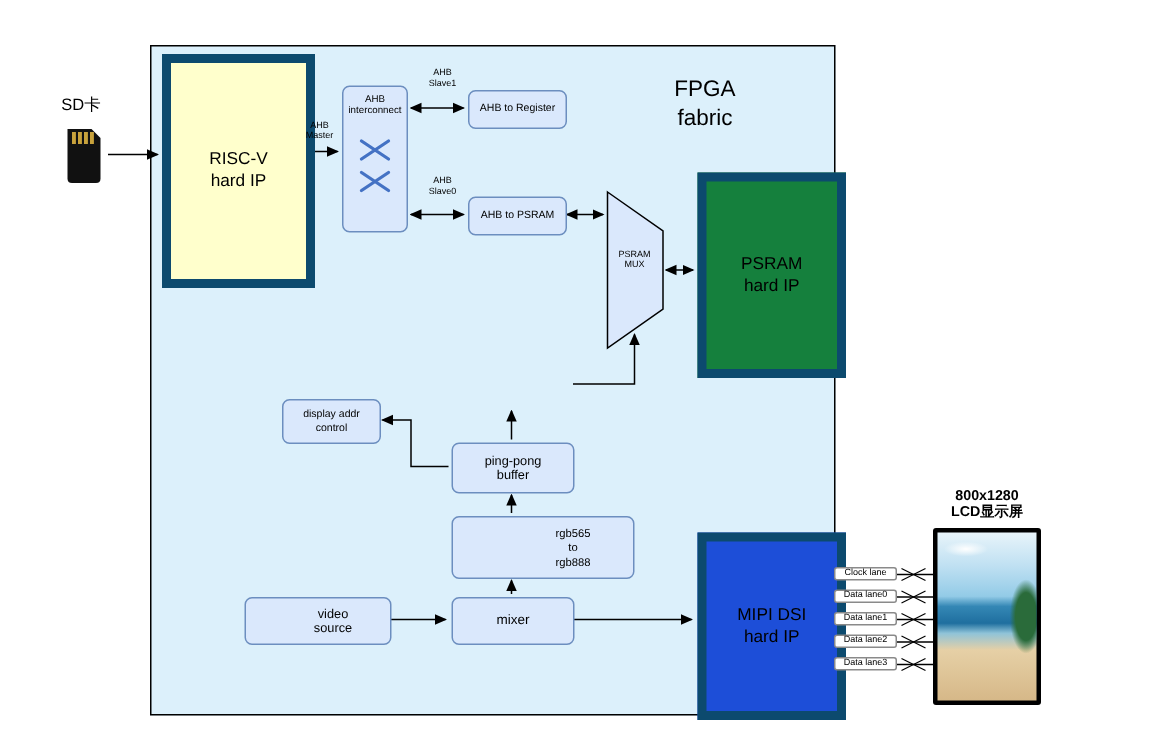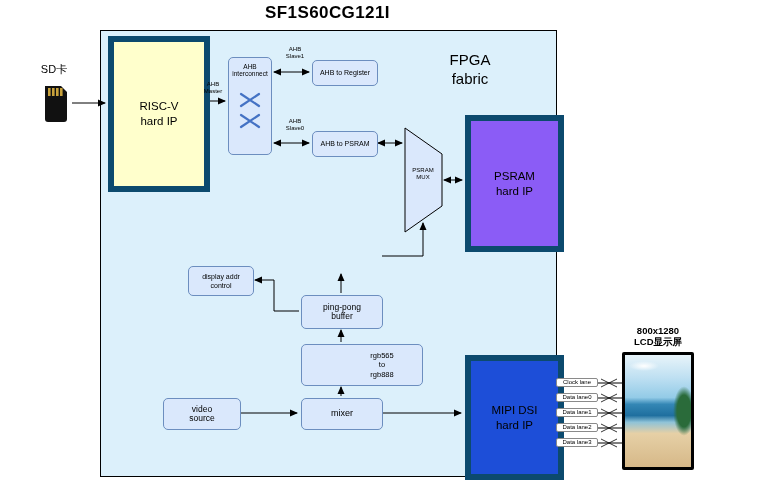--- a/index.html
+++ b/index.html
@@ -6,21 +6,21 @@
   .canvas{position:relative;width:770px;height:490px;background:#fff;
     font-family:"Liberation Sans",sans-serif;color:#000;overflow:hidden}
   .abs{position:absolute}
   .pre{white-space:pre-line}
   .title{left:100px;top:3px;width:455px;text-align:center;font-size:17px;
     font-weight:bold;letter-spacing:.4px}
   .region{left:100px;top:30px;width:455px;height:445px;background:#dcf0fb;border:1px solid #000}
   .hardip{border:6px solid #0c4a6e;display:flex;align-items:center;justify-content:center;
     text-align:center;font-size:11.5px;line-height:15px}
   .riscv{left:108px;top:36px;width:90px;height:144px;background:#ffffcc}
-  .psram{left:465px;top:115px;width:87px;height:125px;background:#8b5cf6}
+  .psram{left:465px;top:115px;width:87px;height:125px;background:#15803d}
   .mipi{left:465px;top:355px;width:87px;height:113px;background:#1d4ed8}
   .node{background:#dae8fc;border:1px solid #6c8ebf;border-radius:5px;display:flex;
     align-items:center;justify-content:center;text-align:center;font-size:8px;line-height:9.5px}
   .buslbl{font-size:6px;line-height:6.5px;text-align:center}
   .muxlbl{font-size:6px;line-height:7px;text-align:center}
   .fpga-label{font-size:15px;line-height:19px;text-align:center}
   .sd-label{font-size:11px;font-weight:normal;text-align:center}
   .lane-label{background:#fff;border:1px solid #8a8a8a;border-radius:2px;font-size:6px;
     line-height:7px;text-align:center}
   .lcd-label{font-size:9.5px;font-weight:bold;text-align:center;line-height:11px}
@@ -73,21 +73,20 @@
       <path d="M601,379 L617,387 M601,387 L617,379"></path>
       <path d="M601,394 L617,402 M601,402 L617,394"></path>
       <path d="M601,409 L617,417 M601,417 L617,409"></path>
       <path d="M601,424 L617,432 M601,432 L617,424"></path>
       <path d="M601,439 L617,447 M601,447 L617,439"></path>
     </g>
 
     <polygon points="405,128 442,154 442,206 405,232" fill="#dae8fc" stroke="#000" stroke-width="1"></polygon>
   </svg>
 
-  <div class="abs title">SF1S60CG121I</div>
 
   <div class="abs fpga-label pre" style="left:432px;top:50px;width:76px;">FPGA
 fabric</div>
 
   <div class="abs sd-label" style="left:26px;top:62px;width:56px;">SD卡</div>
   <div class="abs" style="left:40px;top:82px;">
     <svg width="30" height="42" viewBox="0 0 30 42">
       <path d="M5,4 L21,4 L27,10 L27,37 Q27,40 24,40 L8,40 Q5,40 5,37 Z" fill="#111"></path>
       <rect x="8" y="6" width="2.6" height="8" fill="#c8a23c"></rect>
       <rect x="12" y="6" width="2.6" height="8" fill="#c8a23c"></rect>
@@ -139,21 +138,21 @@
   </div>
   <div class="abs node pre" style="left:188px;top:266px;width:64px;height:28px;font-size:7px;">
     <span>display addr
 control</span>
   </div>
   <div class="abs node pre" style="left:301px;top:344px;width:80px;height:40px;font-size:7.5px;padding-left:40px;">
     <span>rgb565
 to
 rgb888</span>
   </div>
-  <div class="abs node pre" style="left:163px;top:398px;width:76px;height:30px;font-size:8.5px;">
+  <div class="abs node pre" style="left:163px;top:398px;width:76px;height:30px;font-size:8.5px;padding-left:20px;">
     <span>video
 source</span>
   </div>
   <div class="abs node" style="left:301px;top:398px;width:80px;height:30px;font-size:9px;">
     <span>mixer</span>
   </div>
 
   <div class="abs buslbl pre" style="left:196px;top:81px;width:34px;">AHB
 Master</div>
   <div class="abs buslbl pre" style="left:279px;top:46px;width:32px;">AHB

